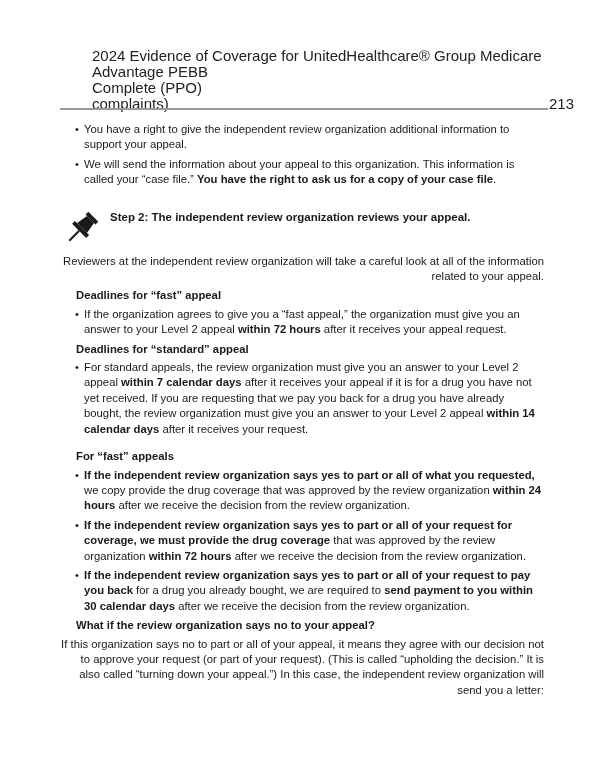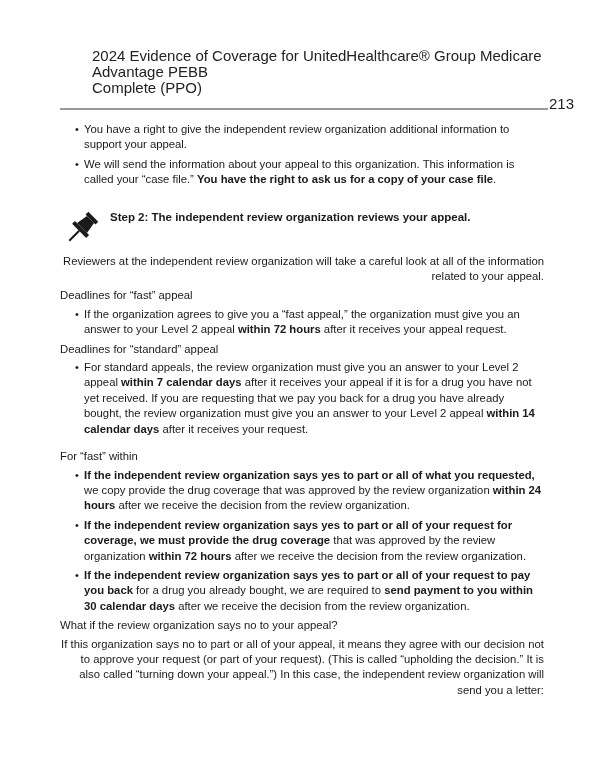--- a/index.html
+++ b/index.html
@@ -13,29 +13,30 @@
   .header-rule { position: absolute; left: 60px; top: 108px; width: 488px; height: 2px; background: #9a9a9a; }
 
   .content { position: absolute; left: 60px; top: 122px; width: 484px; font-size: 11.3px; line-height: 15.4px; }
   ul.bullets { list-style: none; margin: 0; padding: 0 0 0 16px; }
   ul.bullets li { position: relative; padding-left: 8px; margin-bottom: 4px; }
   ul.bullets li::before { content: "\2022"; position: absolute; left: -1px; top: 0; font-size: 11px; }
   b { font-weight: bold; }
   .step { display: flex; align-items: flex-start; margin: 0; }
   .step .pin { width: 40px; height: 36px; margin-right: 8px; margin-left: 2px; }
   .step .step-title { font-weight: bold; font-size: 11.5px; }
-  .subhead { font-weight: normal; margin: 0 0 3px 0; }
+  .subhead { font-weight: bold; margin: 0 0 3px 16px; }
   p { margin: 0 0 4px 0; text-align: right; }
 </style>
 </head>
 <body>
 
 <div class="header">
   <span class="line">2024 Evidence of Coverage for UnitedHealthcare® Group Medicare Advantage PEBB</span>
   <span class="line">Complete (PPO)</span>
+  <span class="line">complaints)</span>
   <span class="pagenum">213</span>
 </div>
 <div class="header-rule"></div>
 
 <div class="content">
 
   <ul class="bullets">
     <li><span>You have a right to give the independent review organization additional information to support your appeal.</span></li>
     <li><span>We will send the information about your appeal to this organization. This information is called your “case file.” </span><b>You have the right to ask us for a copy of your case file</b><span>.</span></li>
   </ul>
@@ -62,21 +63,21 @@
     <li><span>If the organization agrees to give you a “fast appeal,” the organization must give you an answer to your Level 2 appeal </span><b>within 72 hours</b><span> after it receives your appeal request.</span></li>
   </ul>
 
   <div class="subhead">Deadlines for “standard” appeal</div>
   <ul class="bullets">
     <li><span>For standard appeals, the review organization must give you an answer to your Level 2 appeal </span><b>within 7 calendar days</b><span> after it receives your appeal if it is for a drug you have not yet received. If you are requesting that we pay you back for a drug you have already bought, the review organization must give you an answer to your Level 2 appeal </span><b>within 14 calendar days</b><span> after it receives your request.</span></li>
   </ul>
 
 
   <div style="height:8px"></div>
-  <div class="subhead">For “fast” within</div>
+  <div class="subhead">For “fast” appeals</div>
   <ul class="bullets">
     <li><b>If the independent review organization says yes to part or all of what you requested,</b><span> we copy provide the drug coverage that was approved by the review organization </span><b>within 24 hours</b><span> after we receive the decision from the review organization.</span></li>
   </ul>
 
   <ul class="bullets">
     <li><b>If the independent review organization says yes to part or all of your request for coverage, we must provide the drug coverage</b><span> that was approved by the review organization </span><b>within 72 hours</b><span> after we receive the decision from the review organization.</span></li>
     <li><b>If the independent review organization says yes to part or all of your request to pay you back</b><span> for a drug you already bought, we are required to </span><b>send payment to you within 30 calendar days</b><span> after we receive the decision from the review organization.</span></li>
   </ul>
 
   <div class="subhead">What if the review organization says no to your appeal?</div>

